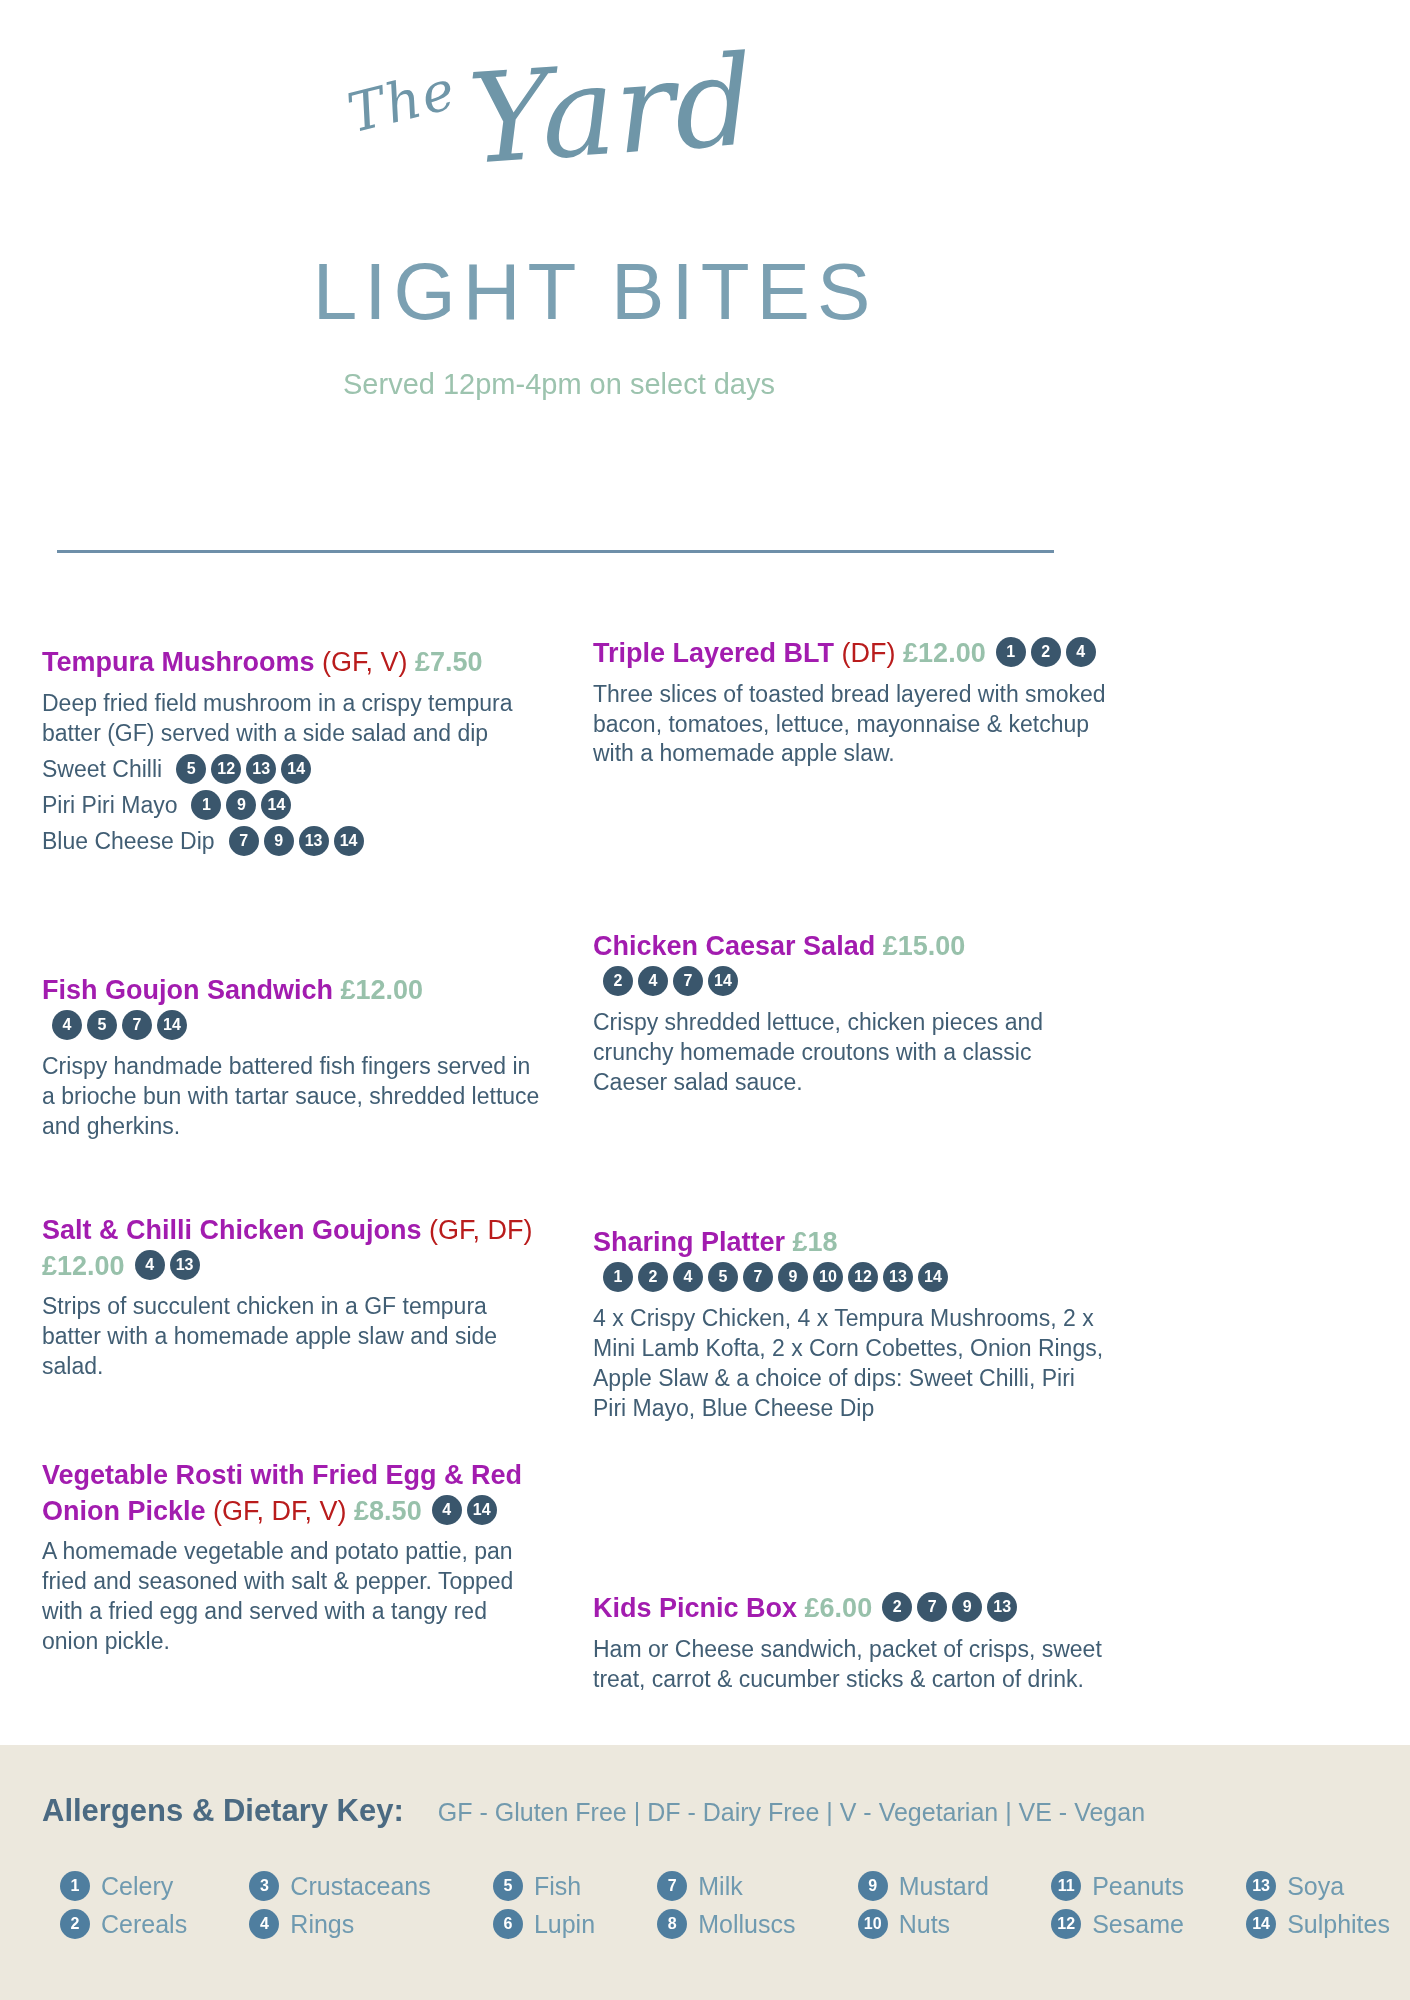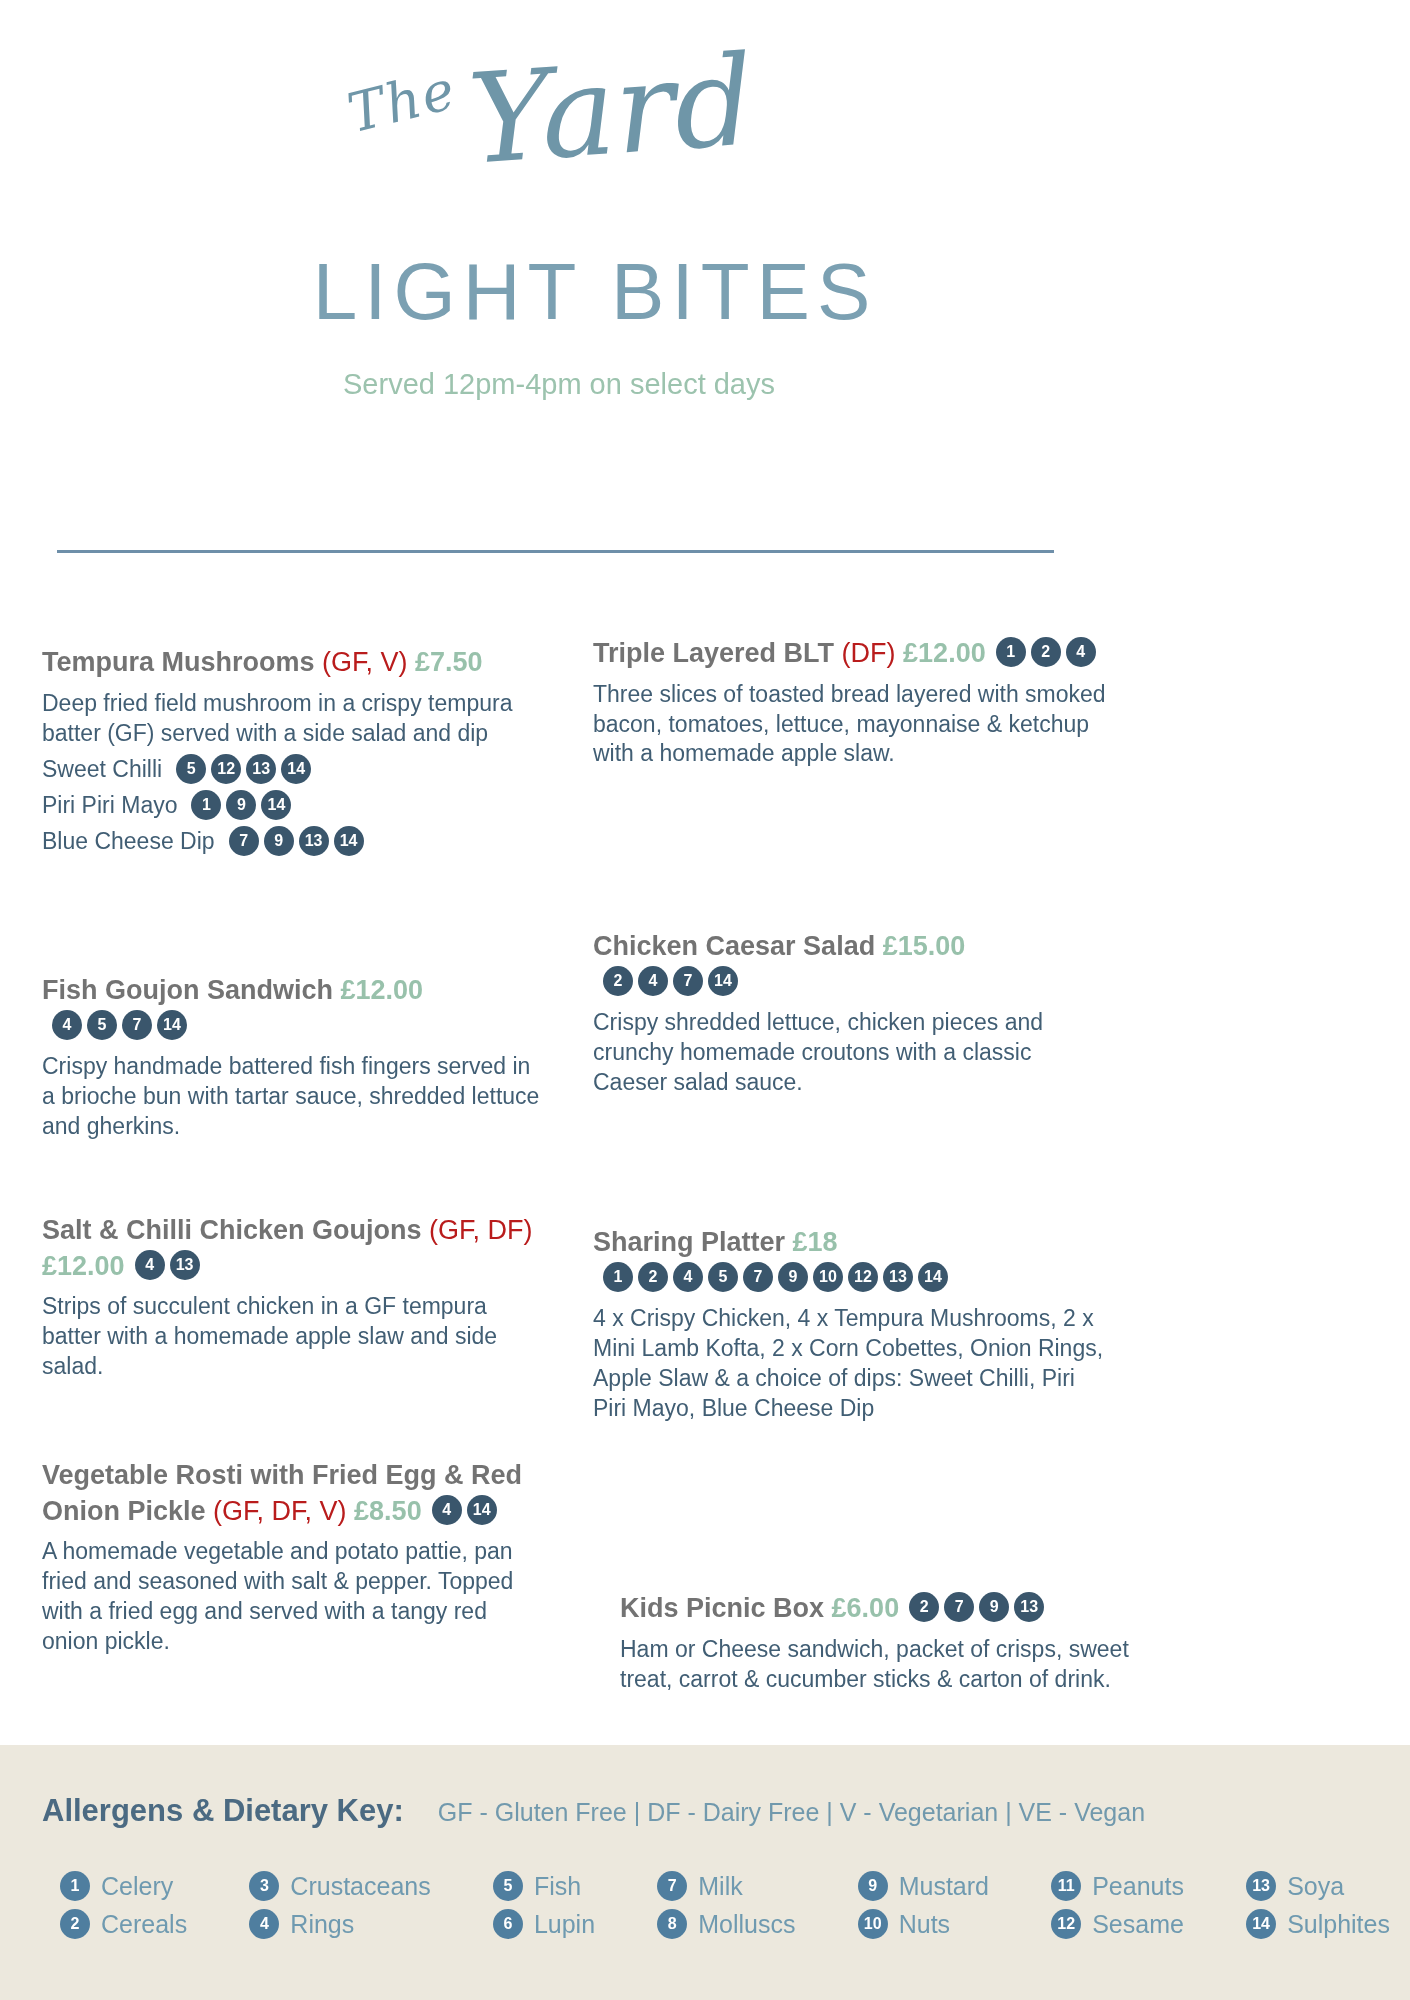--- a/index.html
+++ b/index.html
@@ -32,23 +32,23 @@
     position:absolute; top:550px; left:57px; width:997px; height:3px;
     background:#6e8fa9; border:0; margin:0;
   }
   
   .menu-item{position:absolute; margin:0;}
   .col-left{left:42px; width:500px;}
   .col-right{left:593px; width:515px;}
   .item-left-1{top:645px;}  .item-left-2{top:973px;}
   .item-left-3{top:1213px;} .item-left-4{top:1458px;}
   .item-right-1{top:636px;} .item-right-2{top:929px;}
-  .item-right-3{top:1225px;} .item-right-4{top:1591px;margin-left:27px;}
+  .item-right-3{top:1225px;} .item-right-4{top:1591px;}
   .item-heading{font-size:27px; line-height:1.32; margin:0 0 8px; color:#98c1ab;}
-  .t-name{font-weight:700; color:#737373;}
+  .t-name{font-weight:700; color:#a21caf;}
   .t-diet{font-weight:400; color:#b91c1c;}
   .t-price{font-weight:700; color:#98c1ab;}
   .item-desc{font-size:23px; line-height:1.3; color:#415e74; margin:0;}
   .extra-row{
     display:flex; align-items:center; gap:14px; margin-top:6px;
     font-size:23px; color:#415e74;
   }
   .badges{display:inline-flex; gap:5px; vertical-align:middle;}
   .heading-badges{margin-left:10px; transform:translateY(-3px);}
   .abadge{

